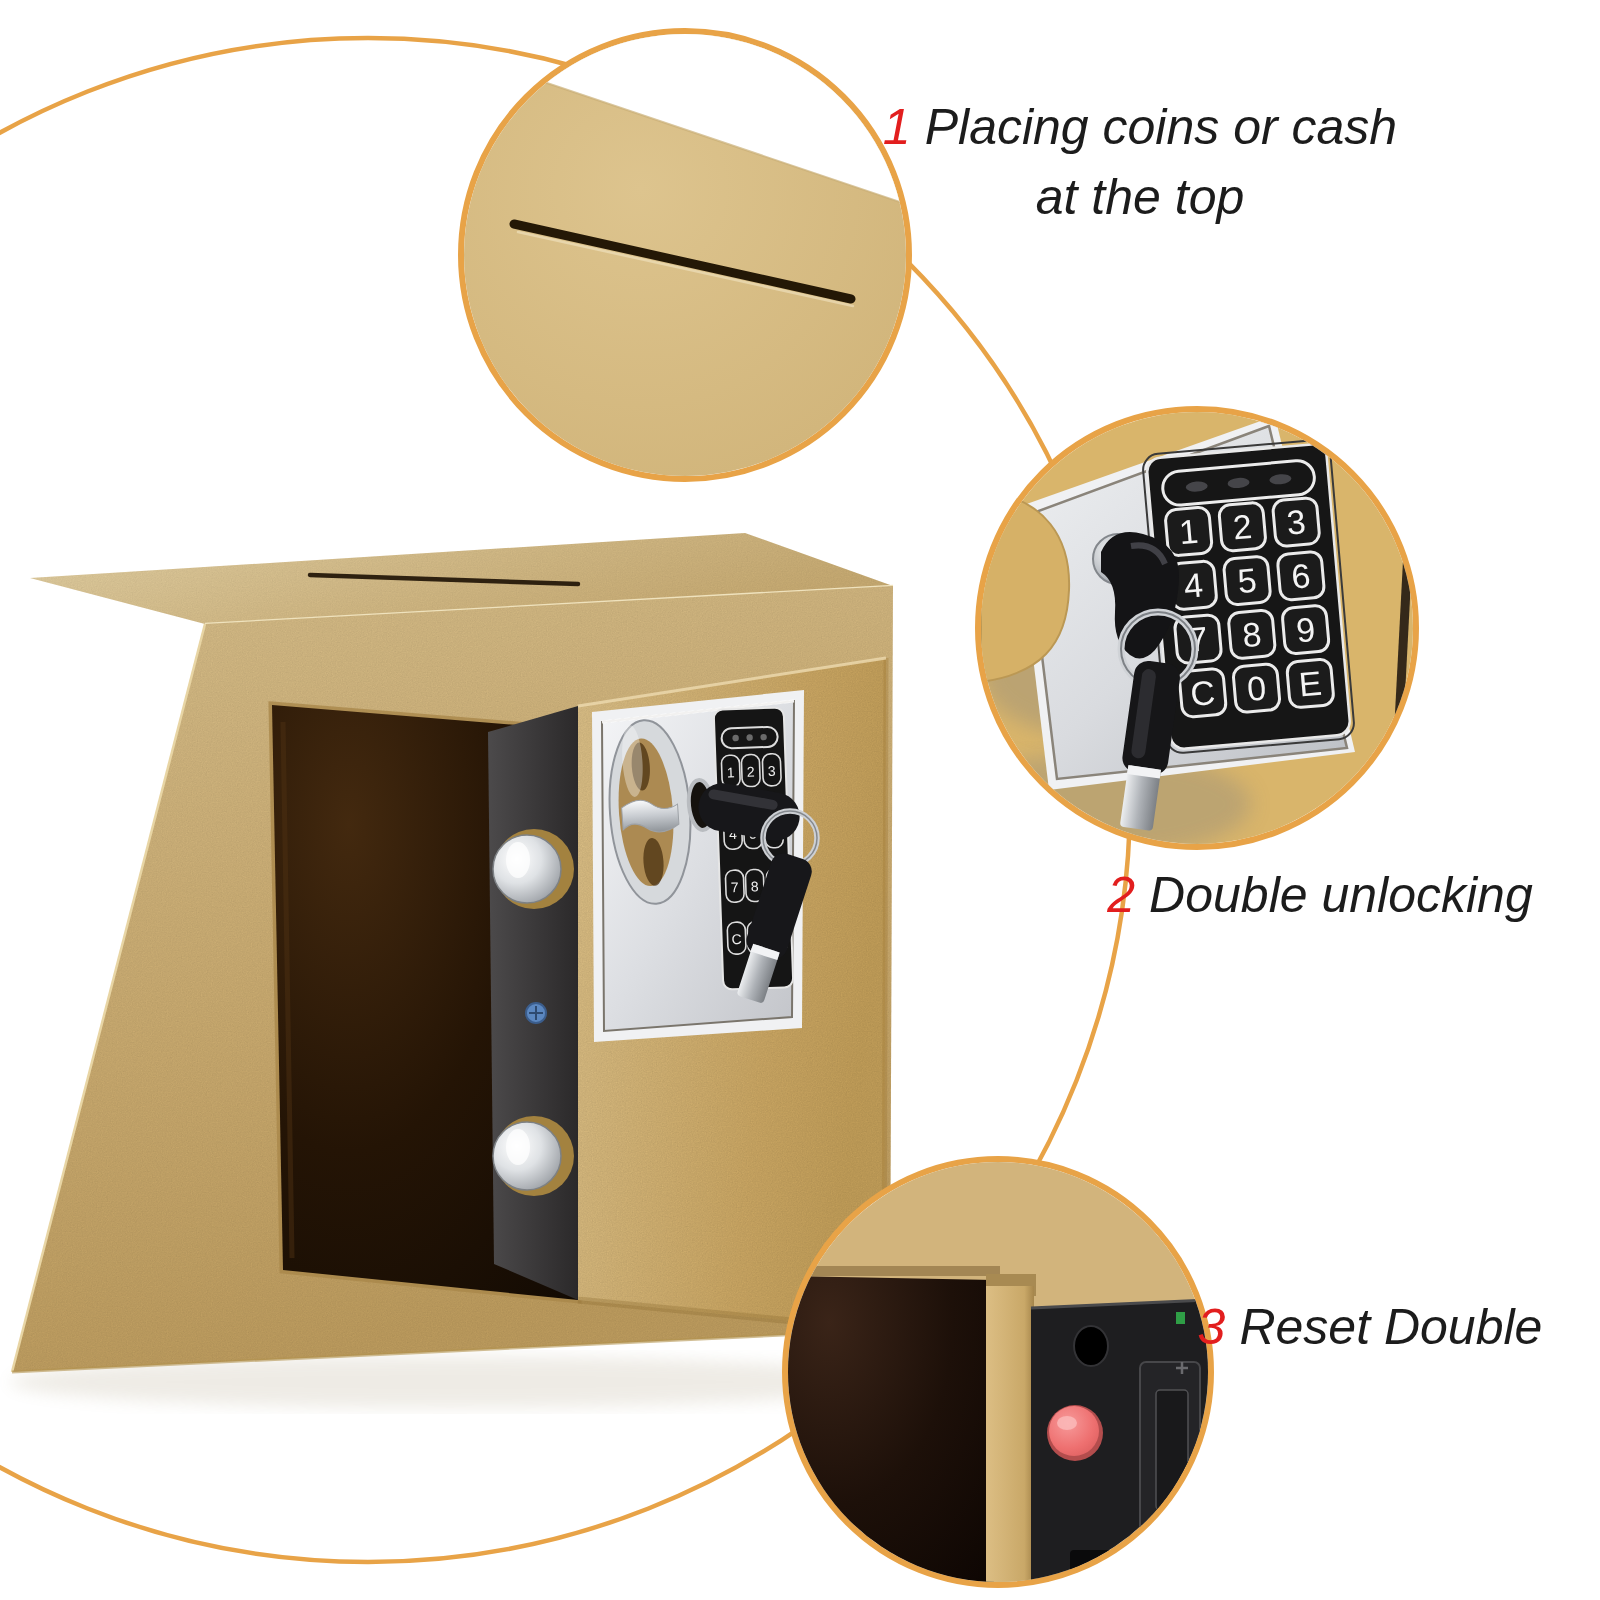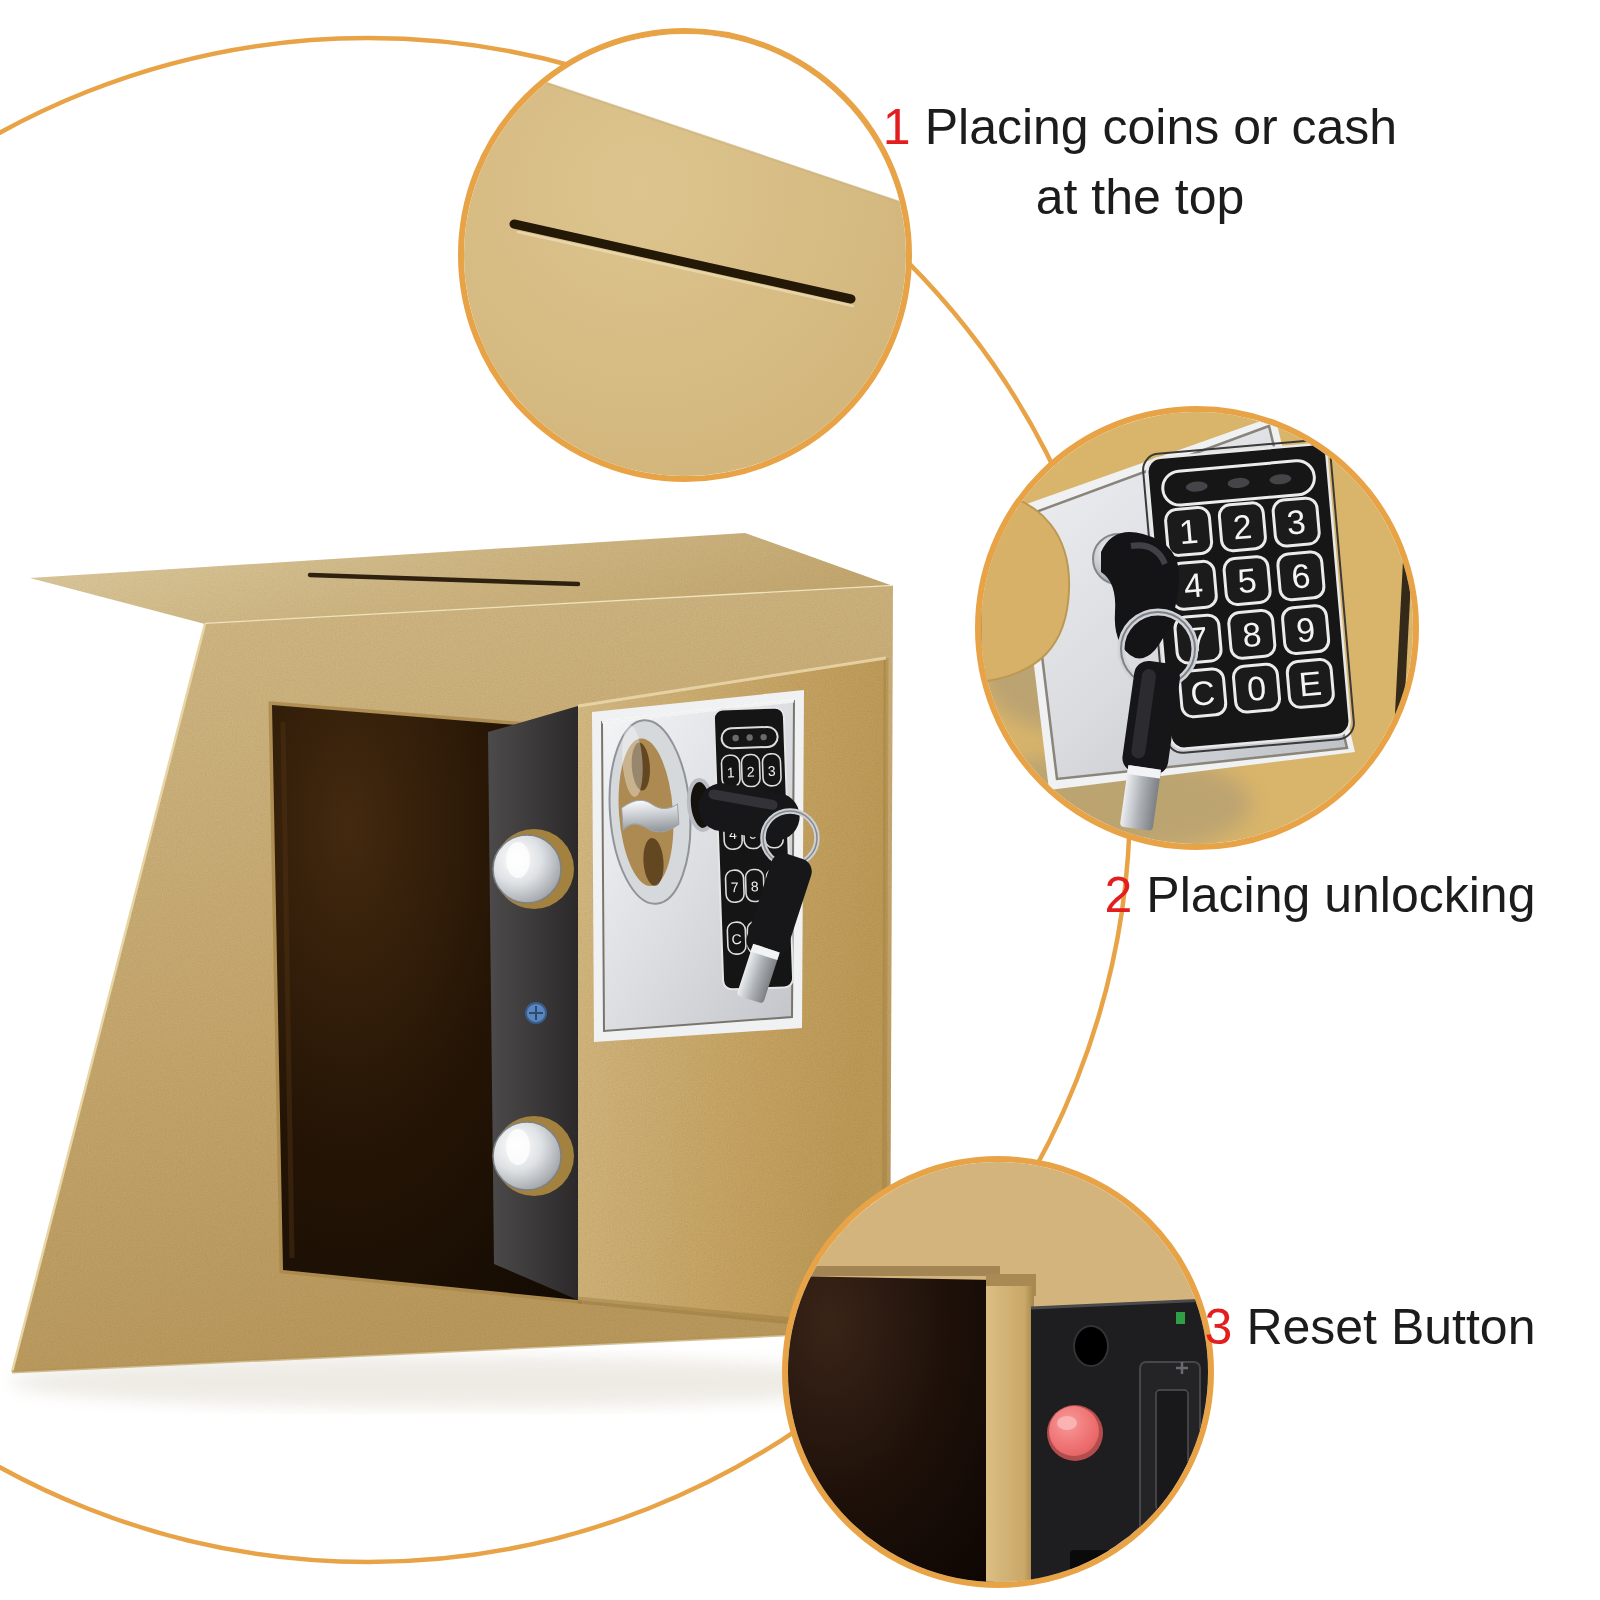--- a/index.html
+++ b/index.html
@@ -8,21 +8,21 @@
   .stage svg{display:block;}
   .abs{position:absolute;}
   
   .callout-circle{position:absolute;border-radius:50%;overflow:hidden;
                   border:6px solid #E8A347;box-sizing:border-box;background:#fff;}
   .c-top{left:458px;top:28px;width:454px;height:454px;}
   .c-mid{left:975px;top:406px;width:444px;height:444px;}
   .c-bot{left:782px;top:1156px;width:432px;height:432px;}
   
   .callout-text{position:absolute;color:#1c1c1c;font-size:50px;letter-spacing:0px;
-                text-align:center;white-space:nowrap;}
+                text-align:center;white-space:nowrap;font-style:italic;}
   .callout-text .num{color:#E21E1E;margin-right:14px;}
   .t1{left:790px;top:92px;width:700px;line-height:70px;}
   .t2{left:1050px;top:864px;width:540px;line-height:62px;}
   .t3{left:1130px;top:1300px;width:480px;line-height:54px;}
 </style>
 </head>
 <body>
 
 <div class="stage">
 
@@ -341,20 +341,20 @@
       <rect x="282" y="388" width="80" height="34" rx="4" fill="#0a0a0b"></rect>
     </svg>
   </div>
 
   <div class="callout-text t1">
     <div><span class="num">1</span><span>Placing coins or cash</span></div>
     <div>at the top</div>
   </div>
 
   <div class="callout-text t2">
-    <div><span class="num">2</span><span>Placing unlocking</span></div>
+    <div><span class="num">2</span><span>Double unlocking</span></div>
   </div>
 
   <div class="callout-text t3">
-    <div><span class="num">3</span><span>Reset Button</span></div>
+    <div><span class="num">3</span><span>Reset Double</span></div>
   </div>
 
 </div>
 
 </body></html>

